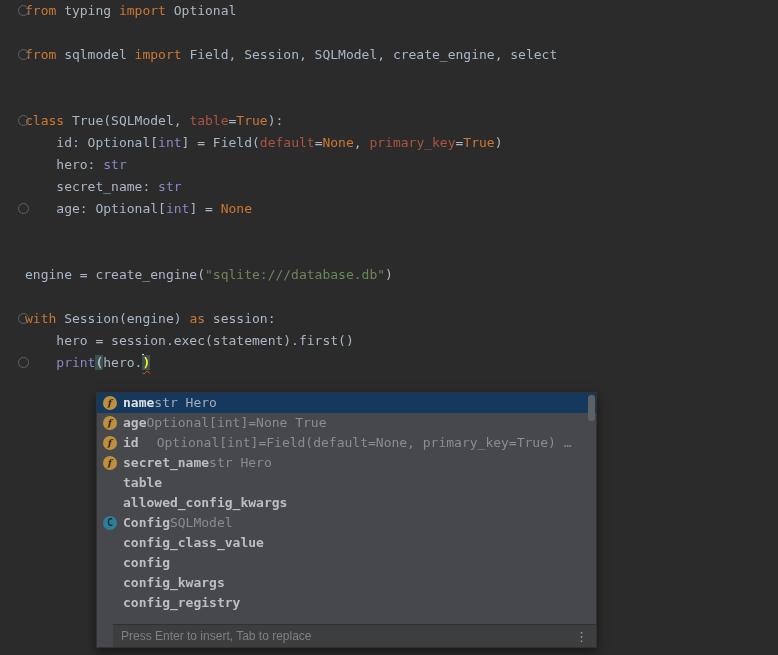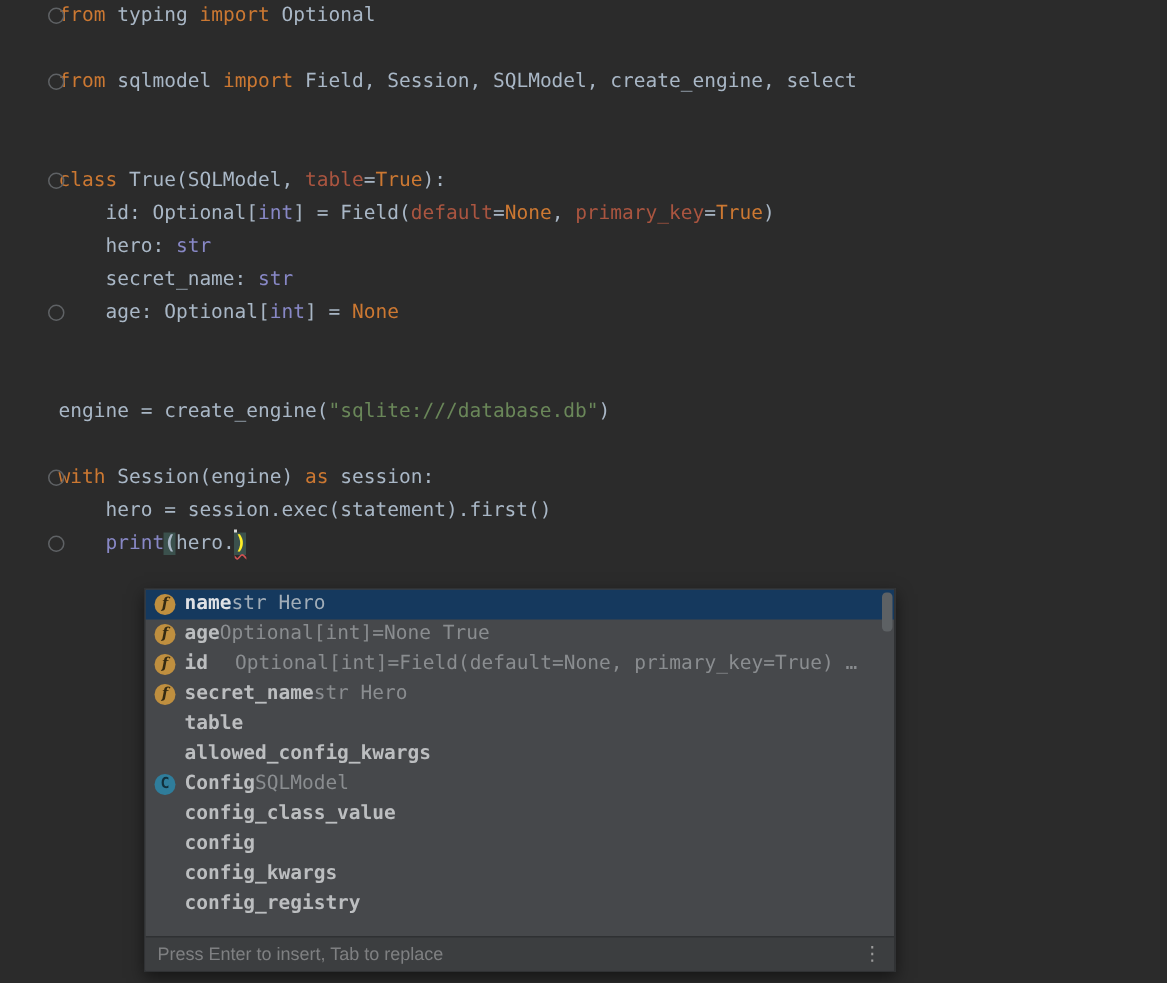--- a/index.html
+++ b/index.html
@@ -3,21 +3,21 @@
 <meta charset="utf-8">
 <style>
   * { margin:0; padding:0; box-sizing:border-box; }
   html,body { width:778px; height:655px; overflow:hidden; }
   body {
     background:#2b2b2b;
     font-family:"DejaVu Sans Mono", monospace;
     position:relative;
   }
   
-  .editor { position:absolute; inset:0; padding-left:10px;margin-left:29px; }
+  .editor { position:absolute; inset:0; padding-left:25px; }
   .code-line {
     position:relative;
     height:22px; line-height:22px;
     font-size:13px; white-space:pre;
     color:#a9b7c6;
   }
   .tok-plain   { color:#a9b7c6; }
   .tok-kw      { color:#cc7832; }
   .tok-str     { color:#6a8759; }
   .tok-builtin { color:#8888c6; }
@@ -75,21 +75,21 @@
     color:#8a8d90; overflow:hidden; text-align:left;
   }
   .item-hint { flex:1 1 auto; color:#8a8d90; }
   .popup-item.selected .item-hint { color:#a1adb8; }
   .popup-scroll-thumb {
     position:absolute; right:1px; top:2px;
     width:7px; height:26px;
     background:#5d6164; border-radius:3px;
   }
   .popup-footer {
-    position:absolute; left:0; right:0; bottom:0;
+    position:absolute; left:16px; right:0; bottom:0;
     height:23px;
     background:#3c3e40; border-top:1px solid #2f3133;
     display:flex; align-items:center;
     padding:0 8px;
     font-family:"Liberation Sans", sans-serif;
     font-size:12px; color:#7f8082;
   }
   .footer-hint { flex:1 1 auto; }
   .footer-more { color:#9b9b9b; font-size:13px; line-height:1;
                  font-family:"DejaVu Sans", sans-serif; cursor:pointer; }

